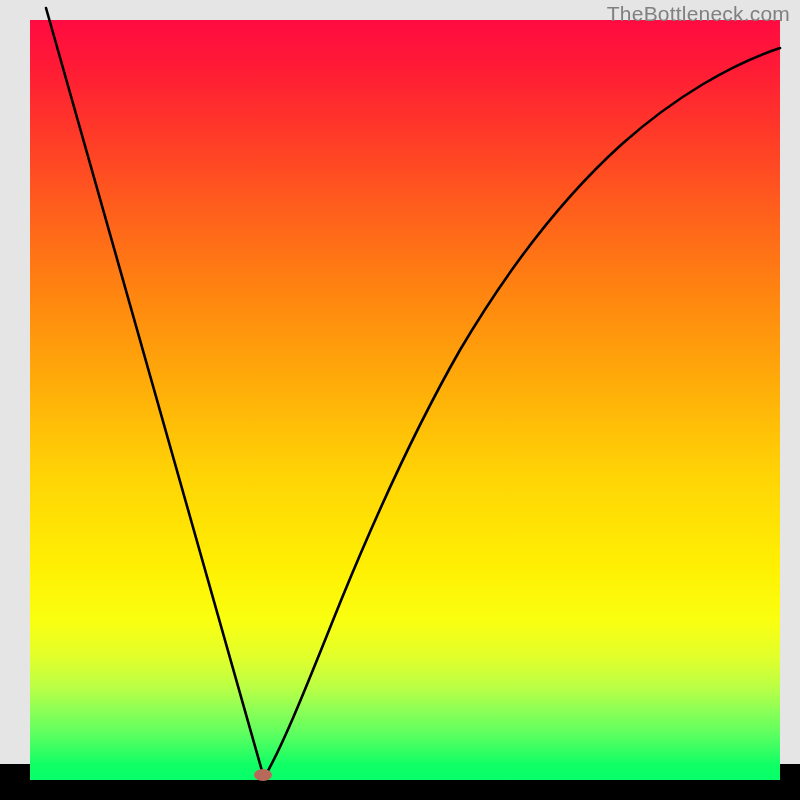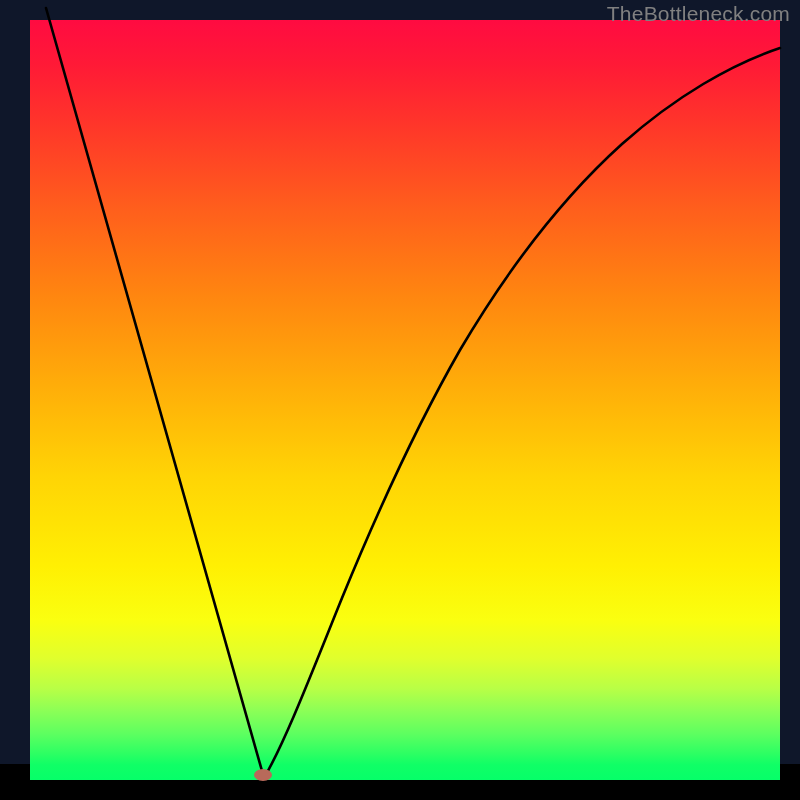--- a/index.html
+++ b/index.html
@@ -8,21 +8,21 @@
     width: 800px;
     height: 800px;
     overflow: hidden;
     background: #000;
     font-family: Arial, Helvetica, sans-serif;
   }
   .frame {
     position: relative;
     width: 800px;
     height: 764px;
-    background: #0f172a;
+    background: #e5e5e5;
   }
   .plot-area {
     position: absolute;
     left: 30px;
     top: 20px;
     width: 750px;
     height: 760px;
     background: linear-gradient(to bottom,
       #ff0b41 0%,
       #ff1a36 6%,

